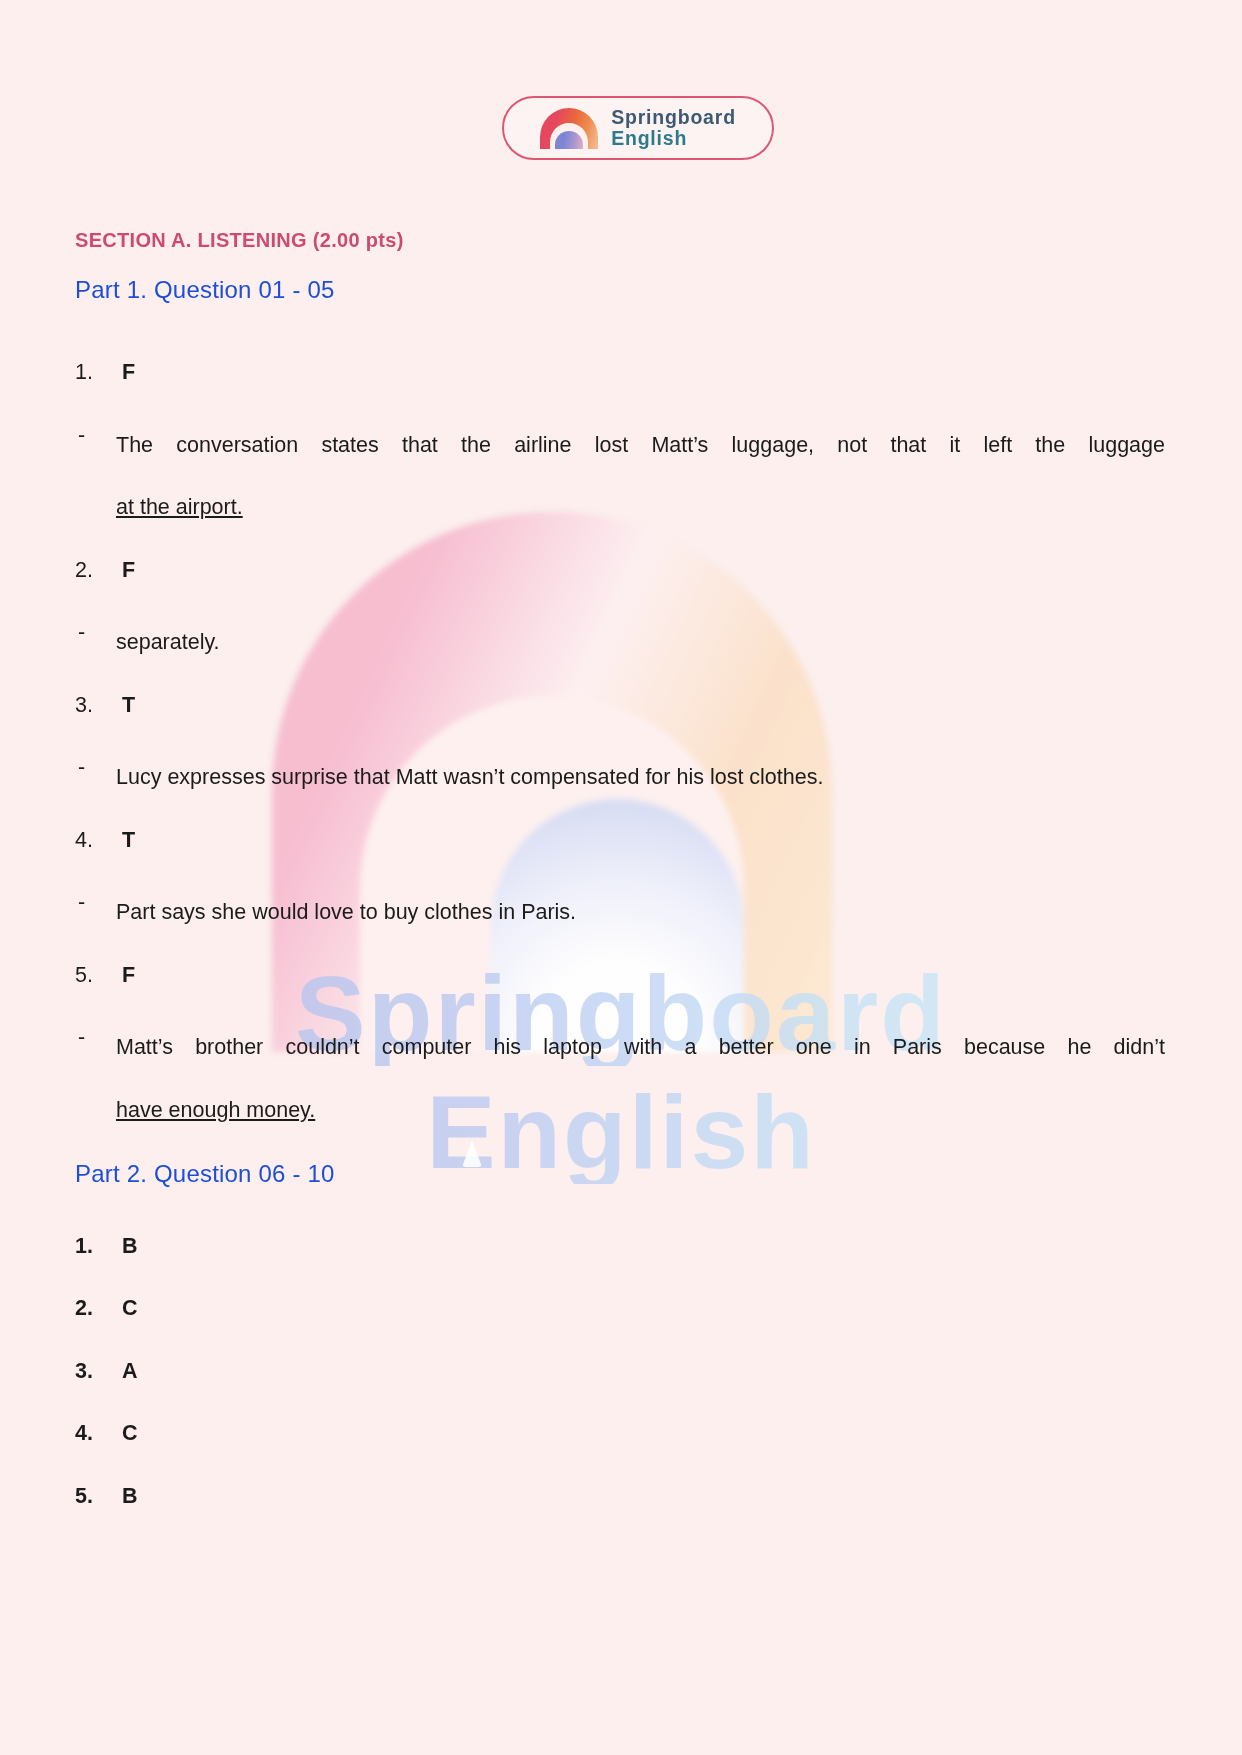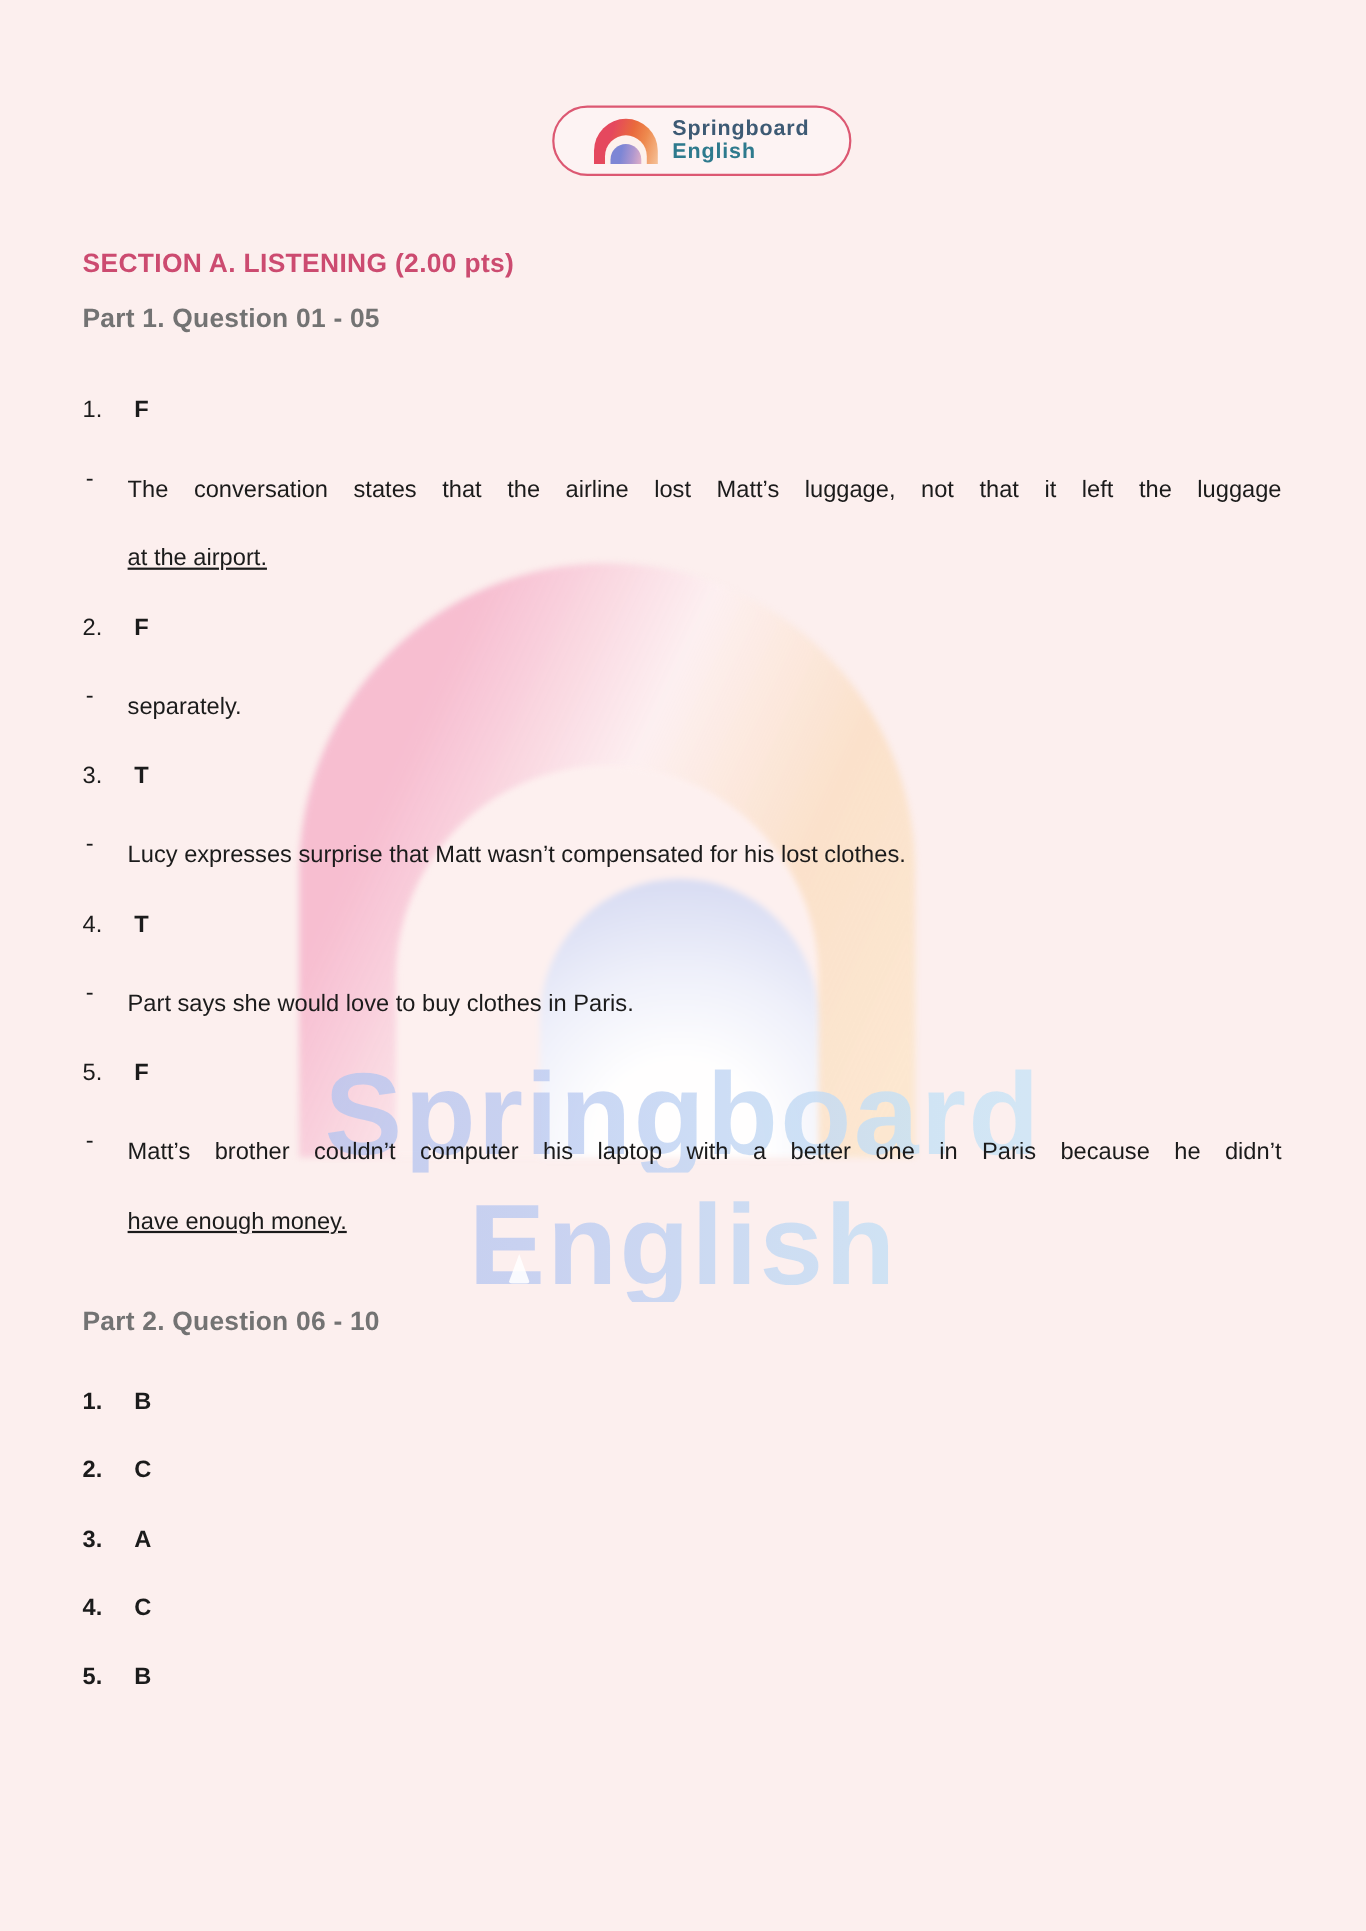--- a/index.html
+++ b/index.html
@@ -71,28 +71,28 @@
     position:absolute;left:15px;bottom:0;width:28px;height:18px;
     border-radius:14px 14px 0 0;
     background:linear-gradient(100deg,#7d86d5 35%,#ae97cf 70%,#e0afc8 100%);
   }
   .logo-text{line-height:1.1;font-weight:bold;font-size:19.5px;letter-spacing:0.8px;}
   .logo-line1{color:#3d5a74;}
   .logo-line2{color:#2e7a8d;}
   
   .content{position:relative;z-index:2;padding:0 77px 0 75px;}
   h1.section{
-    margin:68px 0 0;font-size:24px;line-height:24px;
+    margin:68px 0 0;font-size:20px;line-height:24px;
     color:#cc4b70;font-weight:bold;letter-spacing:0.3px;
   }
   h2.part{
     margin:26px 0 0;font-size:24px;line-height:24px;
-    color:#737373;font-weight:bold;letter-spacing:0.2px;
-  }
-  h2.part2{margin-top:68px;}
+    color:#1d4ed8;font-weight:normal;letter-spacing:0.2px;
+  }
+  h2.part2{margin-top:40px;}
   .row{margin-top:38.5px;display:flex;align-items:flex-start;
        font-size:21.5px;line-height:24px;}
   .row.first{margin-top:58px;}
   .row.p2first{margin-top:48px;}
   .num{flex:0 0 47px;font-weight:400;}
   .num.bold{font-weight:bold;}
   .letter{font-weight:bold;}
   .dash{flex:0 0 38px;padding-left:3px;}
   .lines{flex:1 1 auto;min-width:0;}
   .line{line-height:24px;margin-top:10px;}

